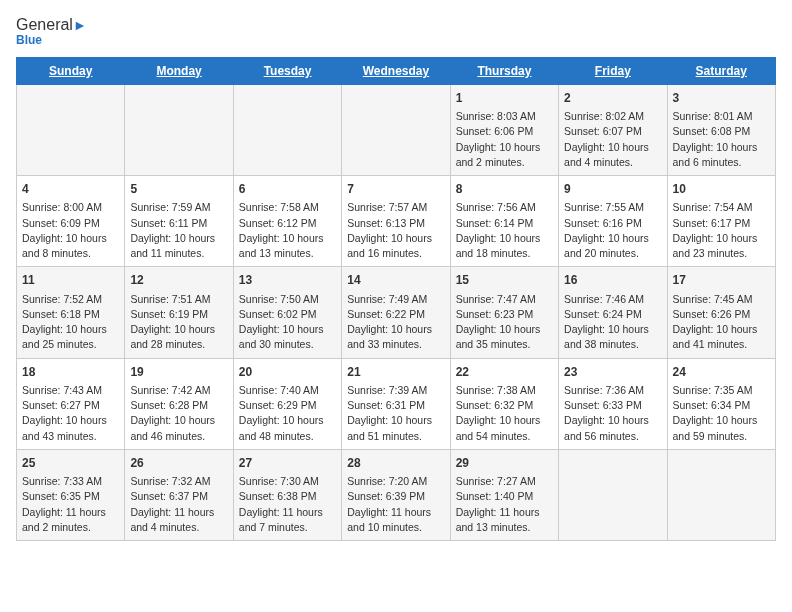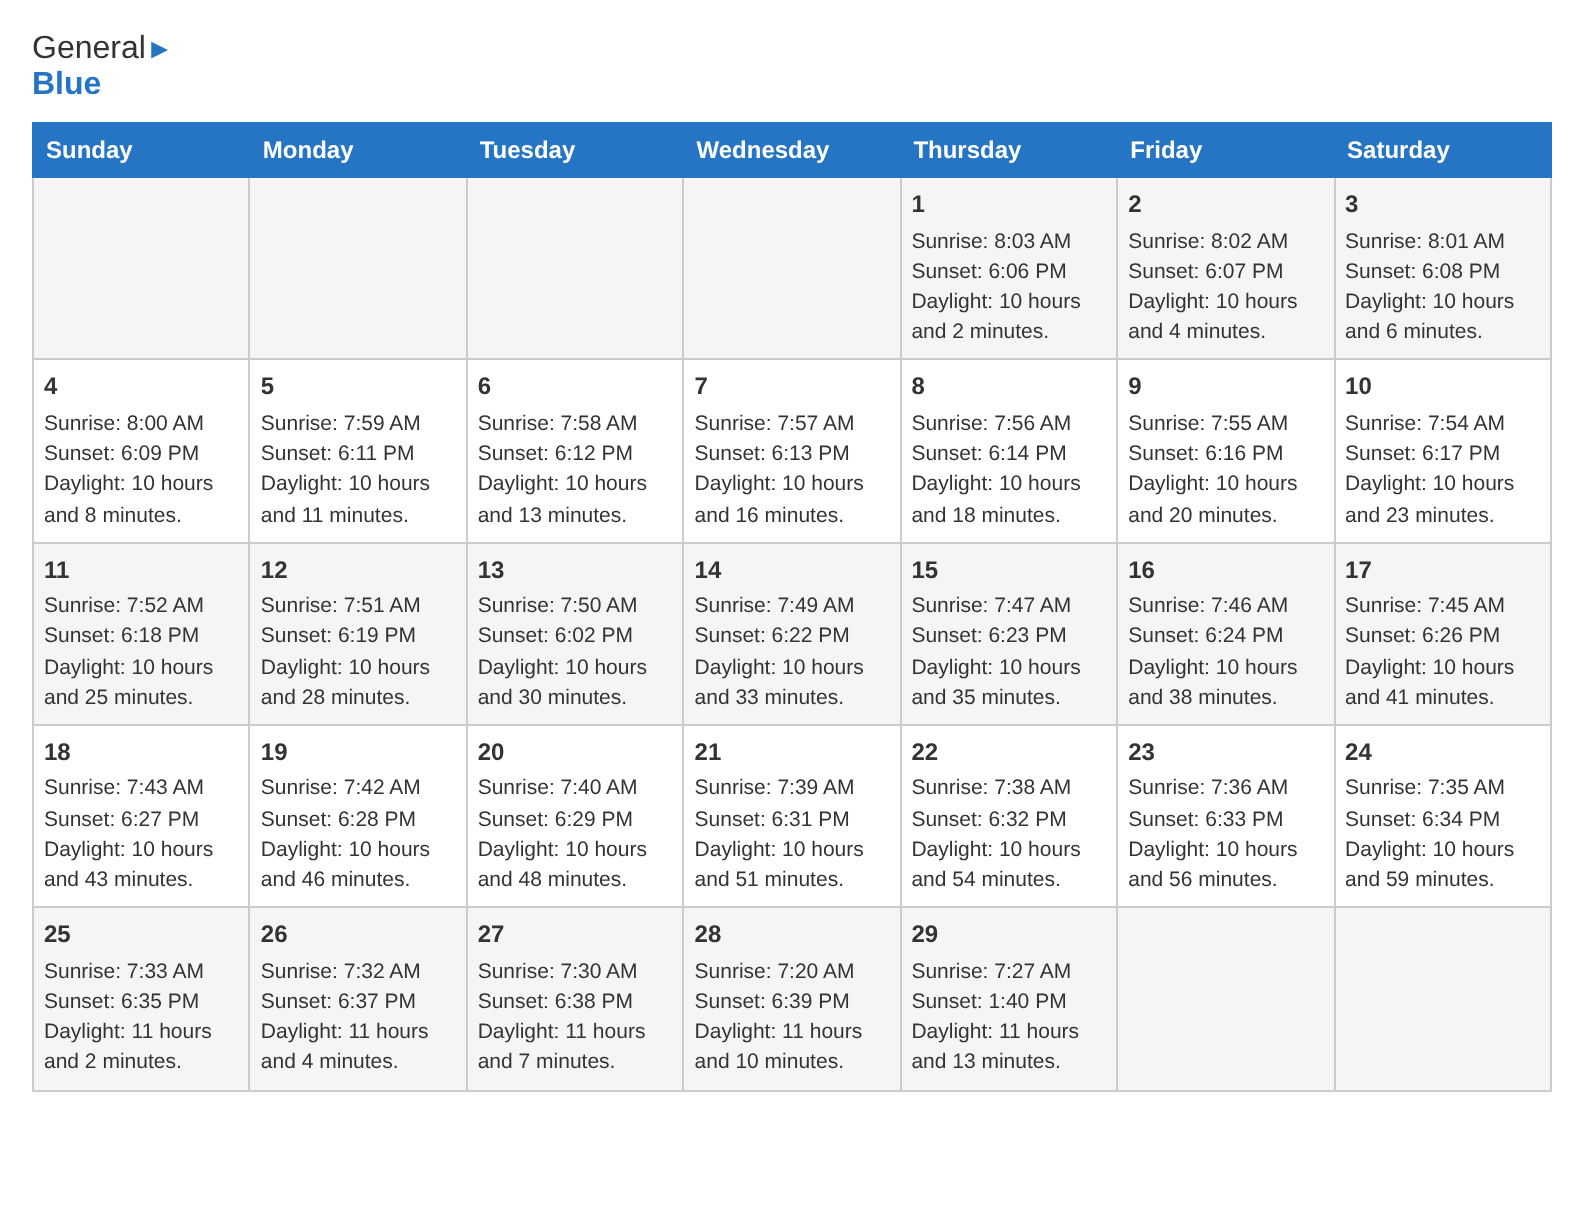--- a/index.html
+++ b/index.html
@@ -34,25 +34,26 @@
       color: #555;
     }
     table {
       width: 100%;
       border-collapse: collapse;
       font-size: 11px;
     }
     thead tr th {
       background-color: #2575c4;
       color: #fff;
-      text-align: left;
+      text-align: center;
       padding: 6px 6px;
       font-size: 12px;
       font-weight: bold;
       border: 1px solid #2575c4;
+      text-decoration: underline;
     }
     tbody tr td {
       border: 1px solid #ccc;
       vertical-align: top;
       padding: 5px 5px;
       min-height: 80px;
       height: 88px;
       color: #333;
       line-height: 1.45;
     }
@@ -76,21 +77,21 @@
       background: #f5f5f5;
     }
   </style>
 </head>
 <body>
 
 <div class="header">
   <div class="logo">
   <div style="display:flex;flex-direction:column;line-height:1.1;">
     <span style="font-size:16px;font-weight:normal;color:#333;">General<span style="color:#2575c4;font-size:14px;">►</span></span>
-    <span style="font-size:16px;font-weight:bold;color:#2575c4;">Blue</span>
+    <span style="font-size:12px;font-weight:bold;color:#2575c4;">Blue</span>
   </div>
 </div>
   <div class="title-block">
     <div class="main-title"></div>
     <div class="sub-title"></div>
   </div>
 </div>
 
 <table>
   <thead>

